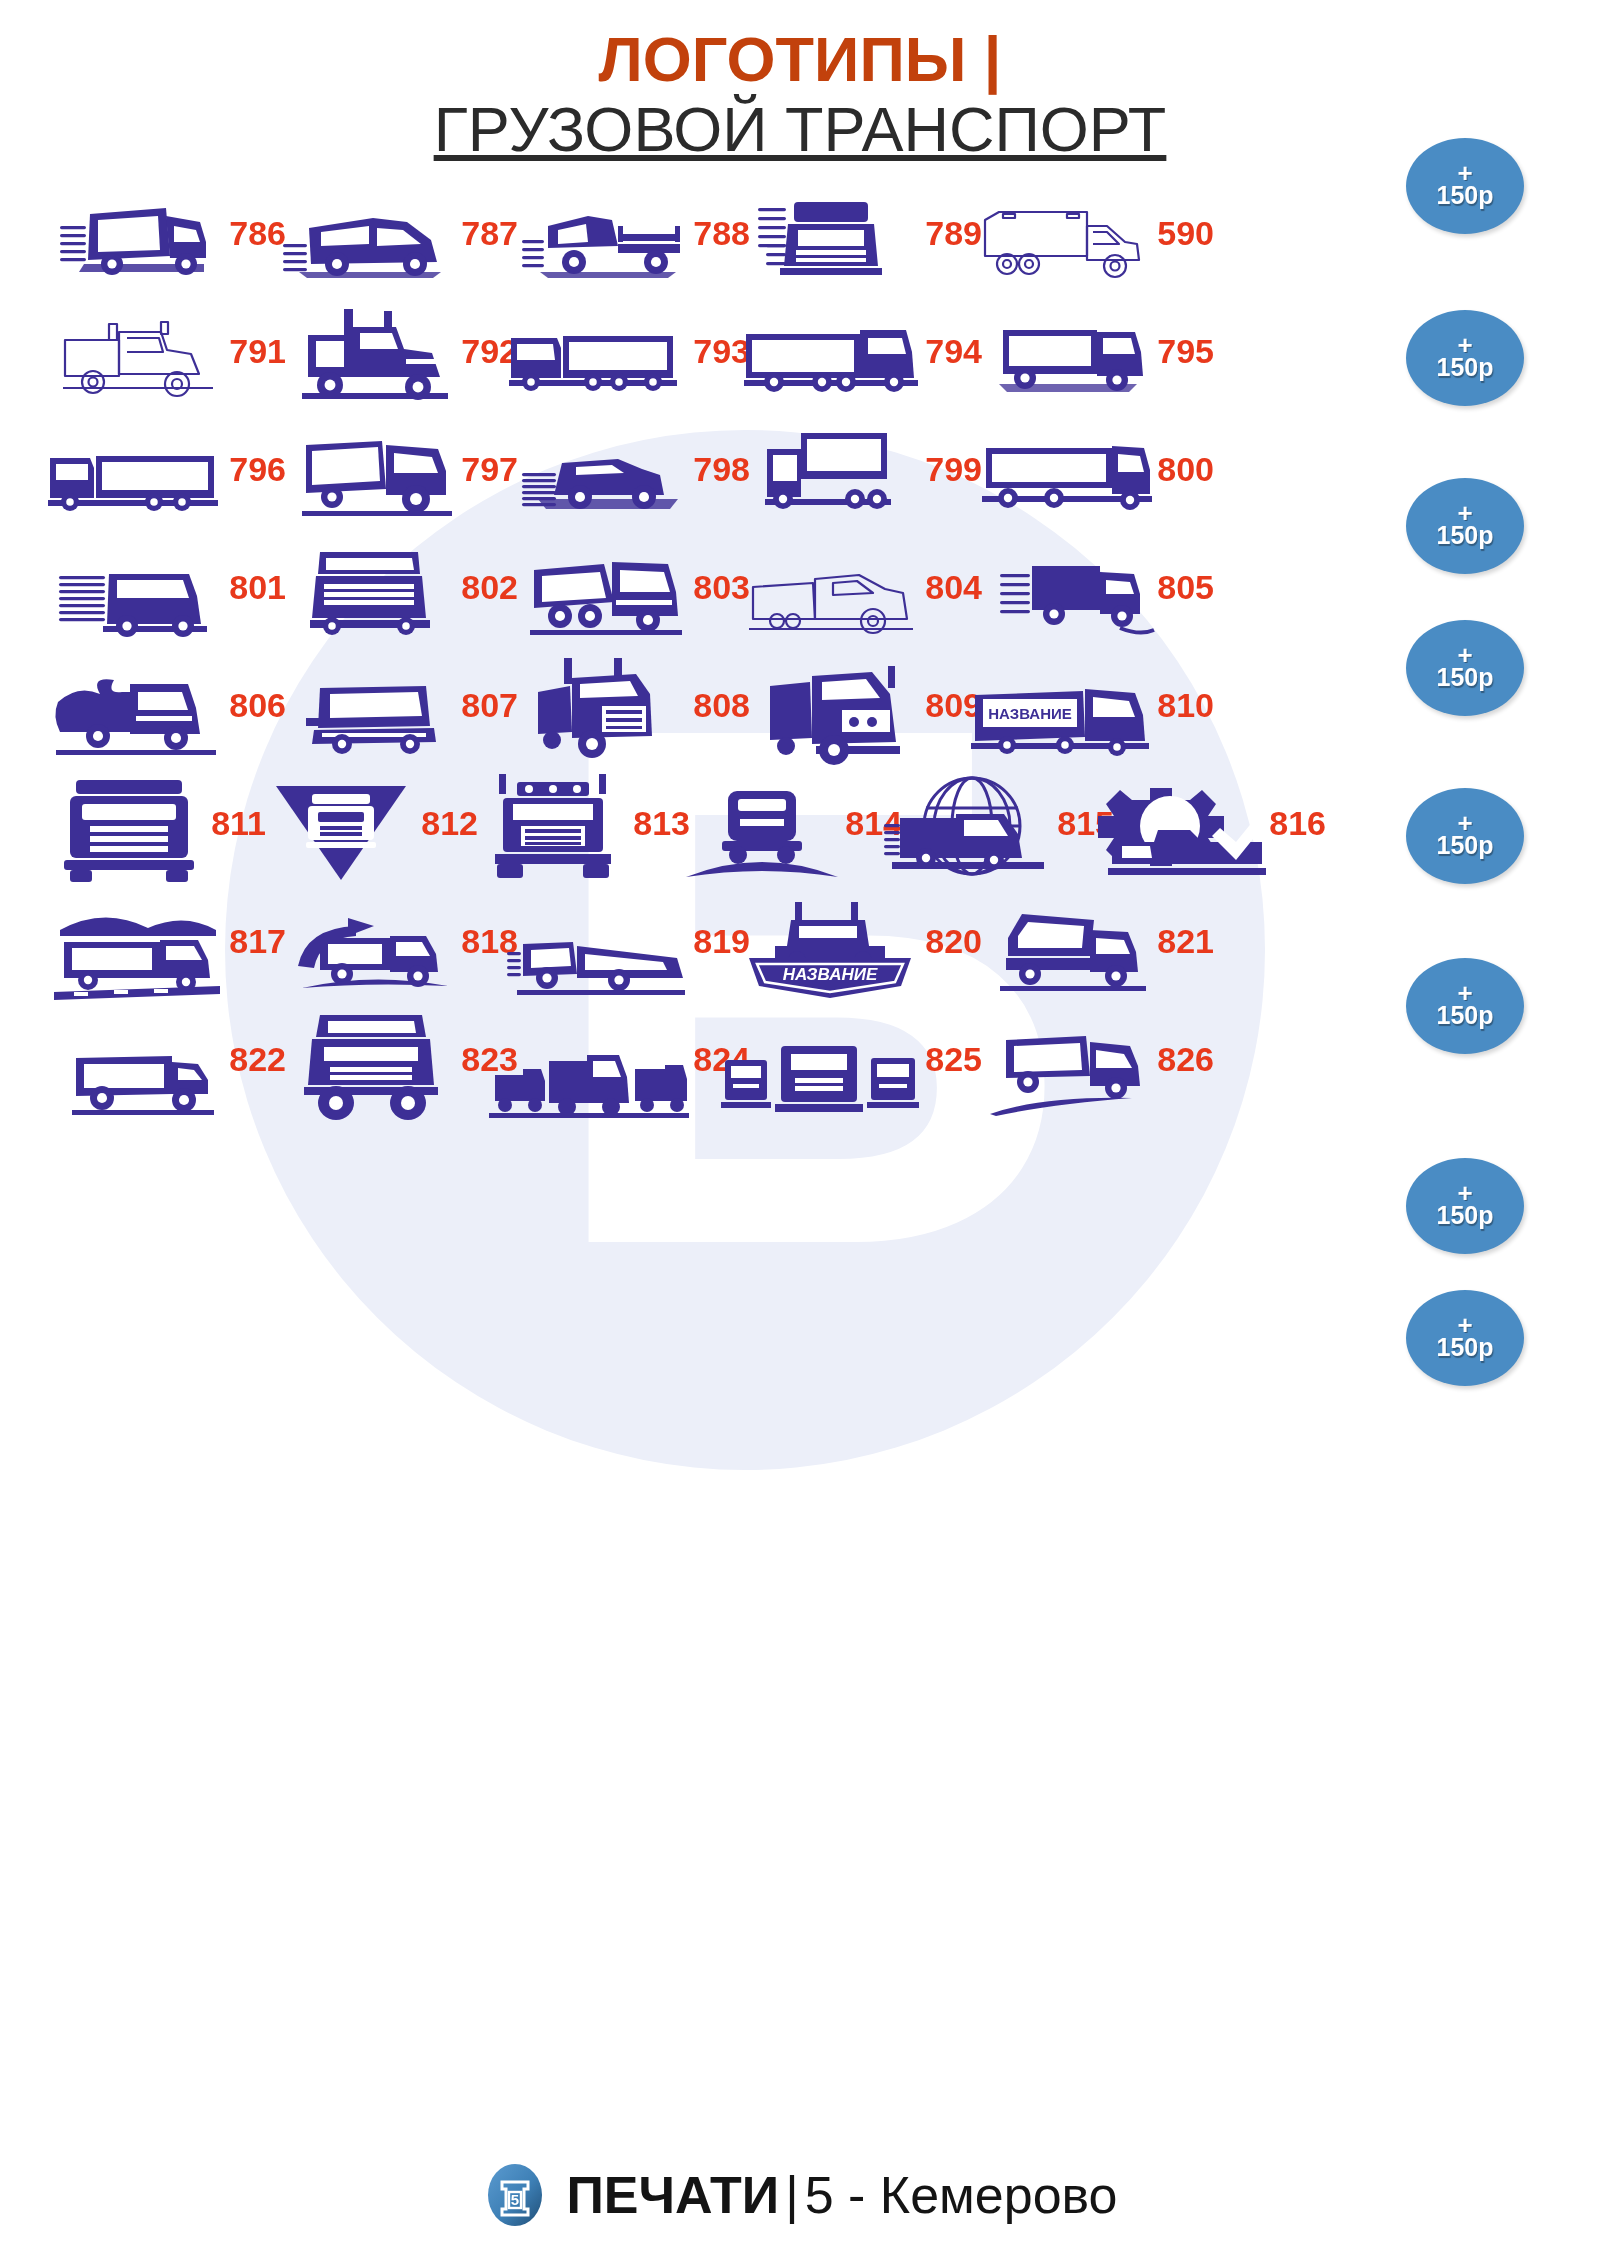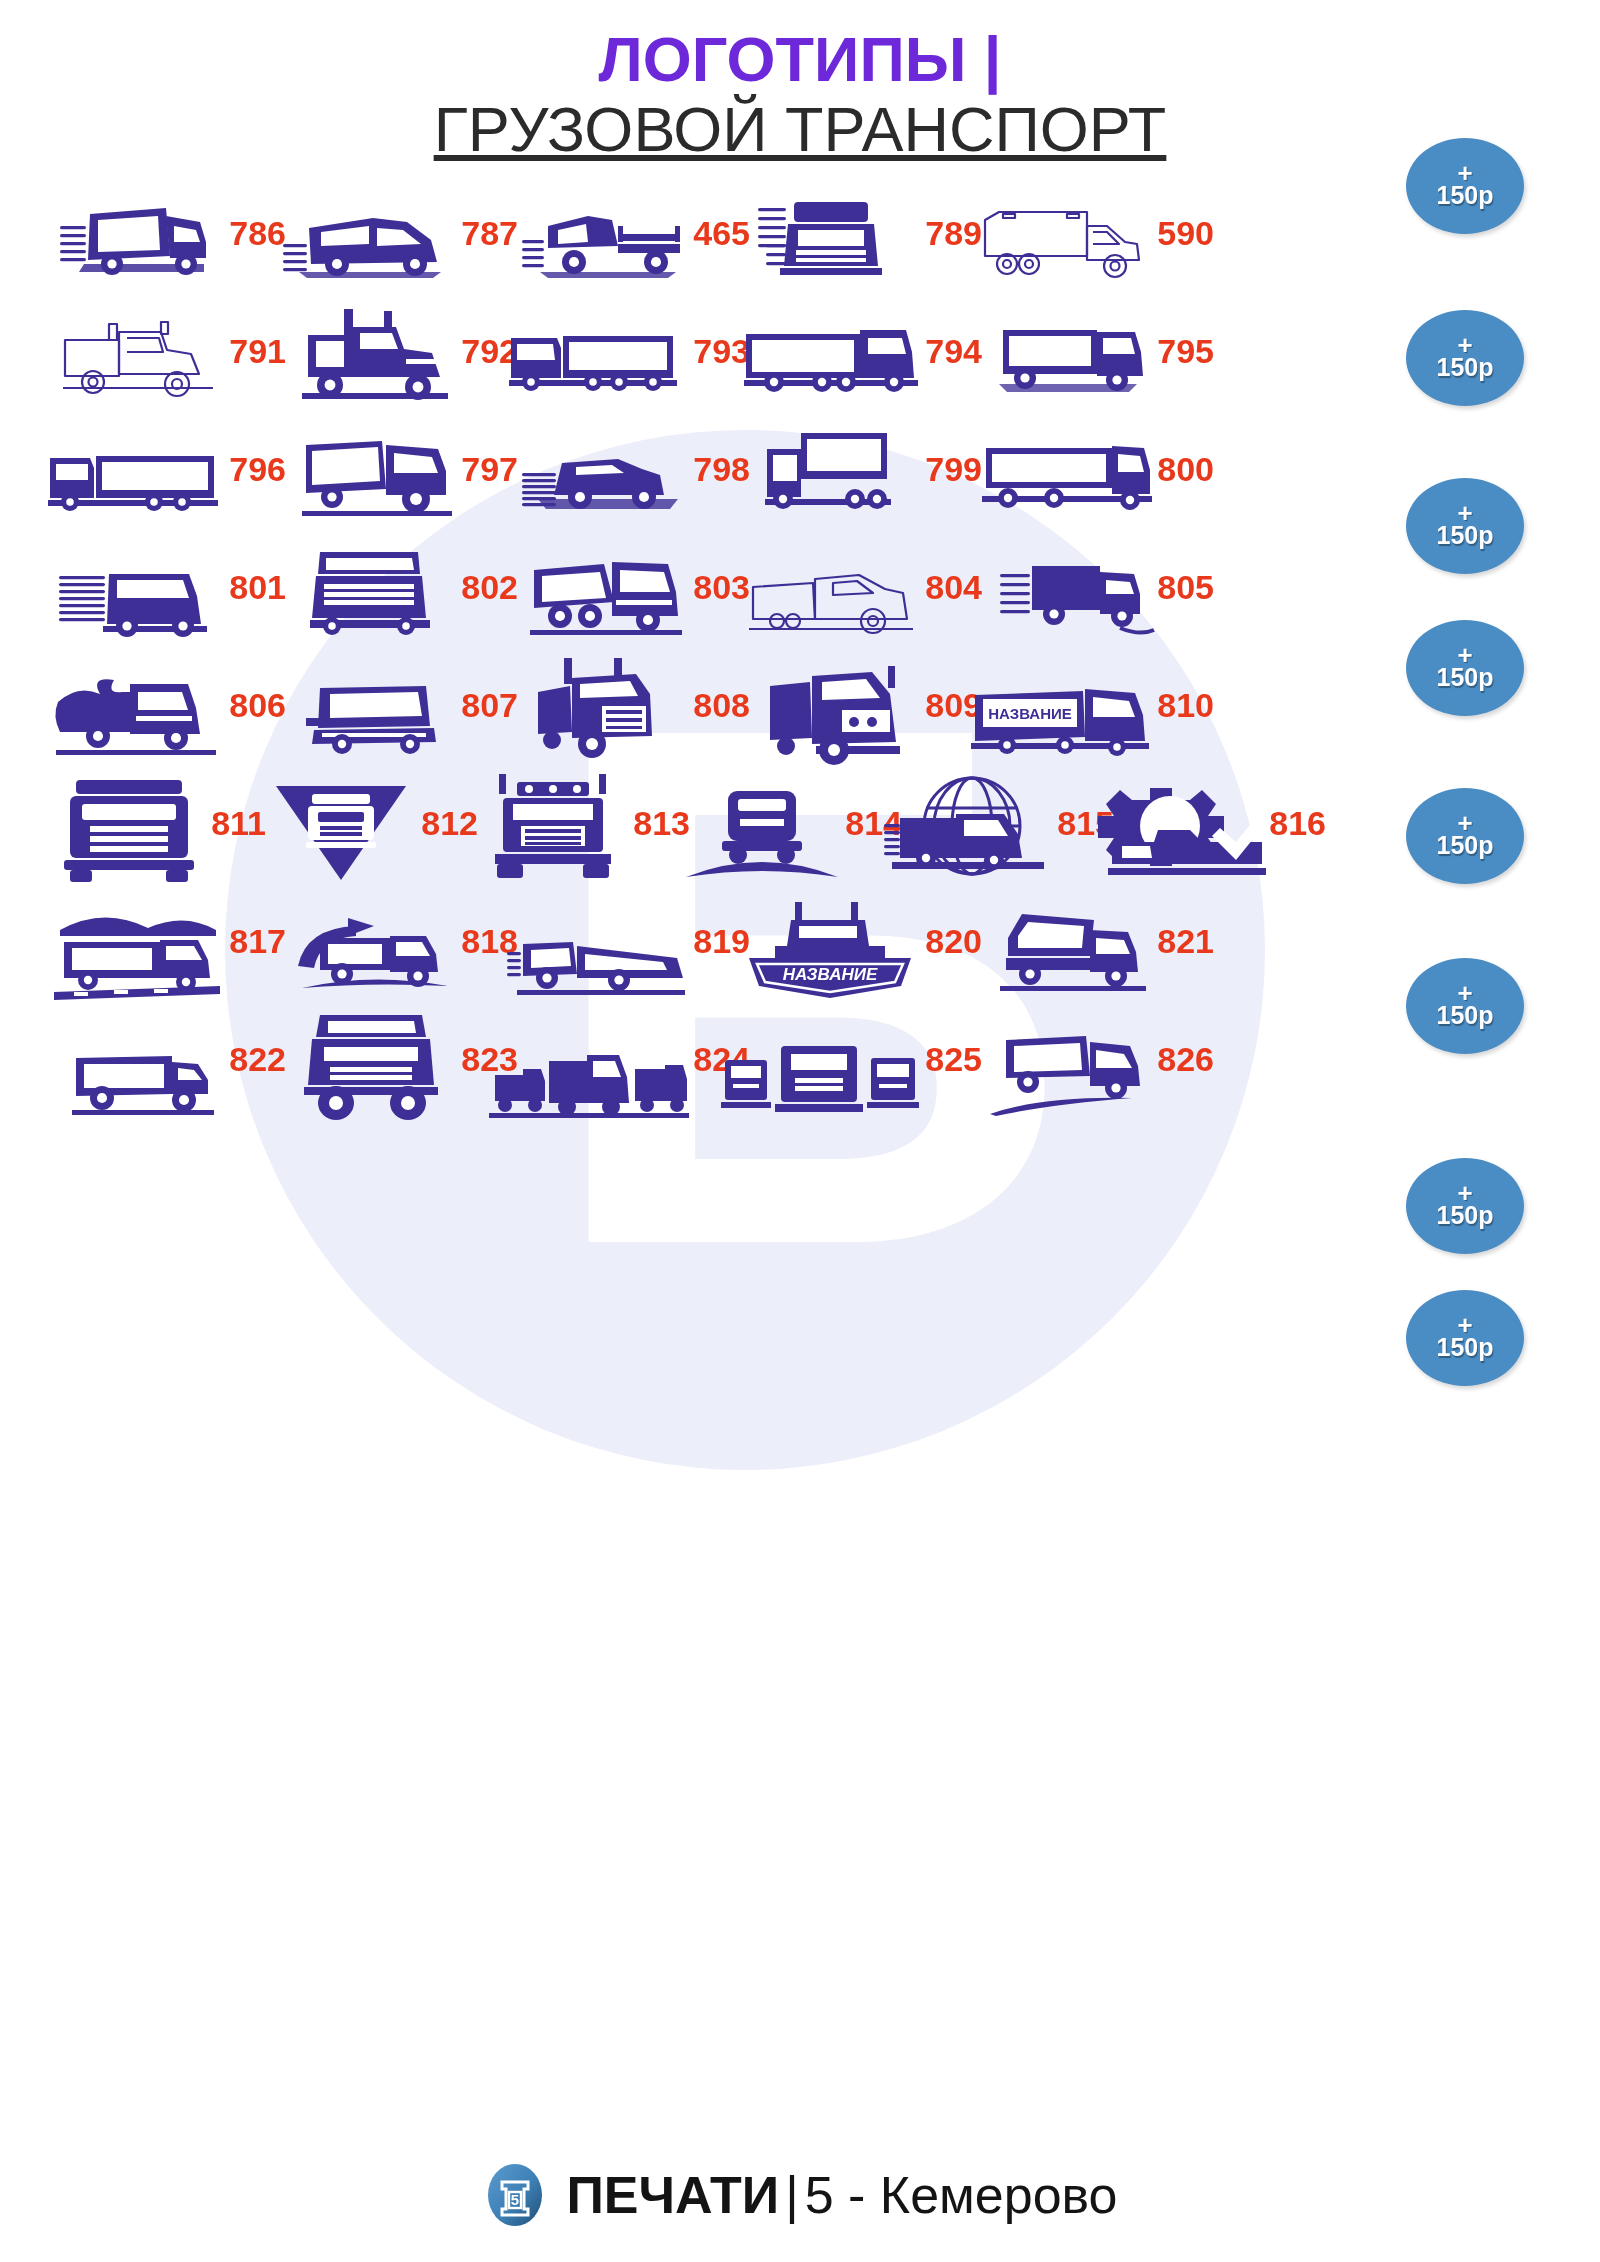--- a/index.html
+++ b/index.html
@@ -33,21 +33,21 @@
     font-size:740px;
     line-height:0.8;
     color:#ffffff;
     letter-spacing:-10px;
     user-select:none;
   }
 
   
   #header{position:relative;z-index:3;padding-top:28px;text-align:center;}
   #title-main{
-    font-size:63px;font-weight:bold;color:#6d28d9;
+    font-size:63px;font-weight:bold;color:#c2410c;
     letter-spacing:0px;line-height:1.0;
     font-family:"Liberation Sans", sans-serif;
   }
   #title-sub{
     font-size:63px;font-weight:normal;color:#2b2b2b;
     letter-spacing:0px;line-height:1.1;margin-top:4px;
     font-family:"Liberation Sans", sans-serif;
     text-decoration:underline;
   }
 
@@ -179,21 +179,21 @@
             <circle cx="56" cy="76" r="12"></circle>
             <circle cx="56" cy="76" r="5.04" fill="#fff"></circle>
             <circle cx="138" cy="76" r="12"></circle>
             <circle cx="138" cy="76" r="5.04" fill="#fff"></circle>
             <rect x="4" y="54" width="22" height="3.2" rx="1.6"></rect>
             <rect x="4" y="62" width="22" height="3.2" rx="1.6"></rect>
             <rect x="4" y="70" width="22" height="3.2" rx="1.6"></rect>
             <rect x="4" y="78" width="22" height="3.2" rx="1.6"></rect>
           </svg>
         </div>
-        <div class="code">465</div>
+        <div class="code">788</div>
       </div>
       <div class="cell">
         <div class="art">
           <svg viewBox="0 0 160 110" width="160" height="110" fill="#3d2f96">
             <rect x="44" y="14" width="74" height="20" rx="4"></rect>
             <path d="M38 36 L124 36 L128 78 L34 78 Z"></path>
             <rect x="48" y="42" width="66" height="16" fill="#fff"></rect>
             <rect x="46" y="62" width="70" height="5" fill="#fff"></rect>
             <rect x="46" y="70" width="70" height="4" fill="#fff"></rect>
             <rect x="30" y="80" width="102" height="7"></rect>

